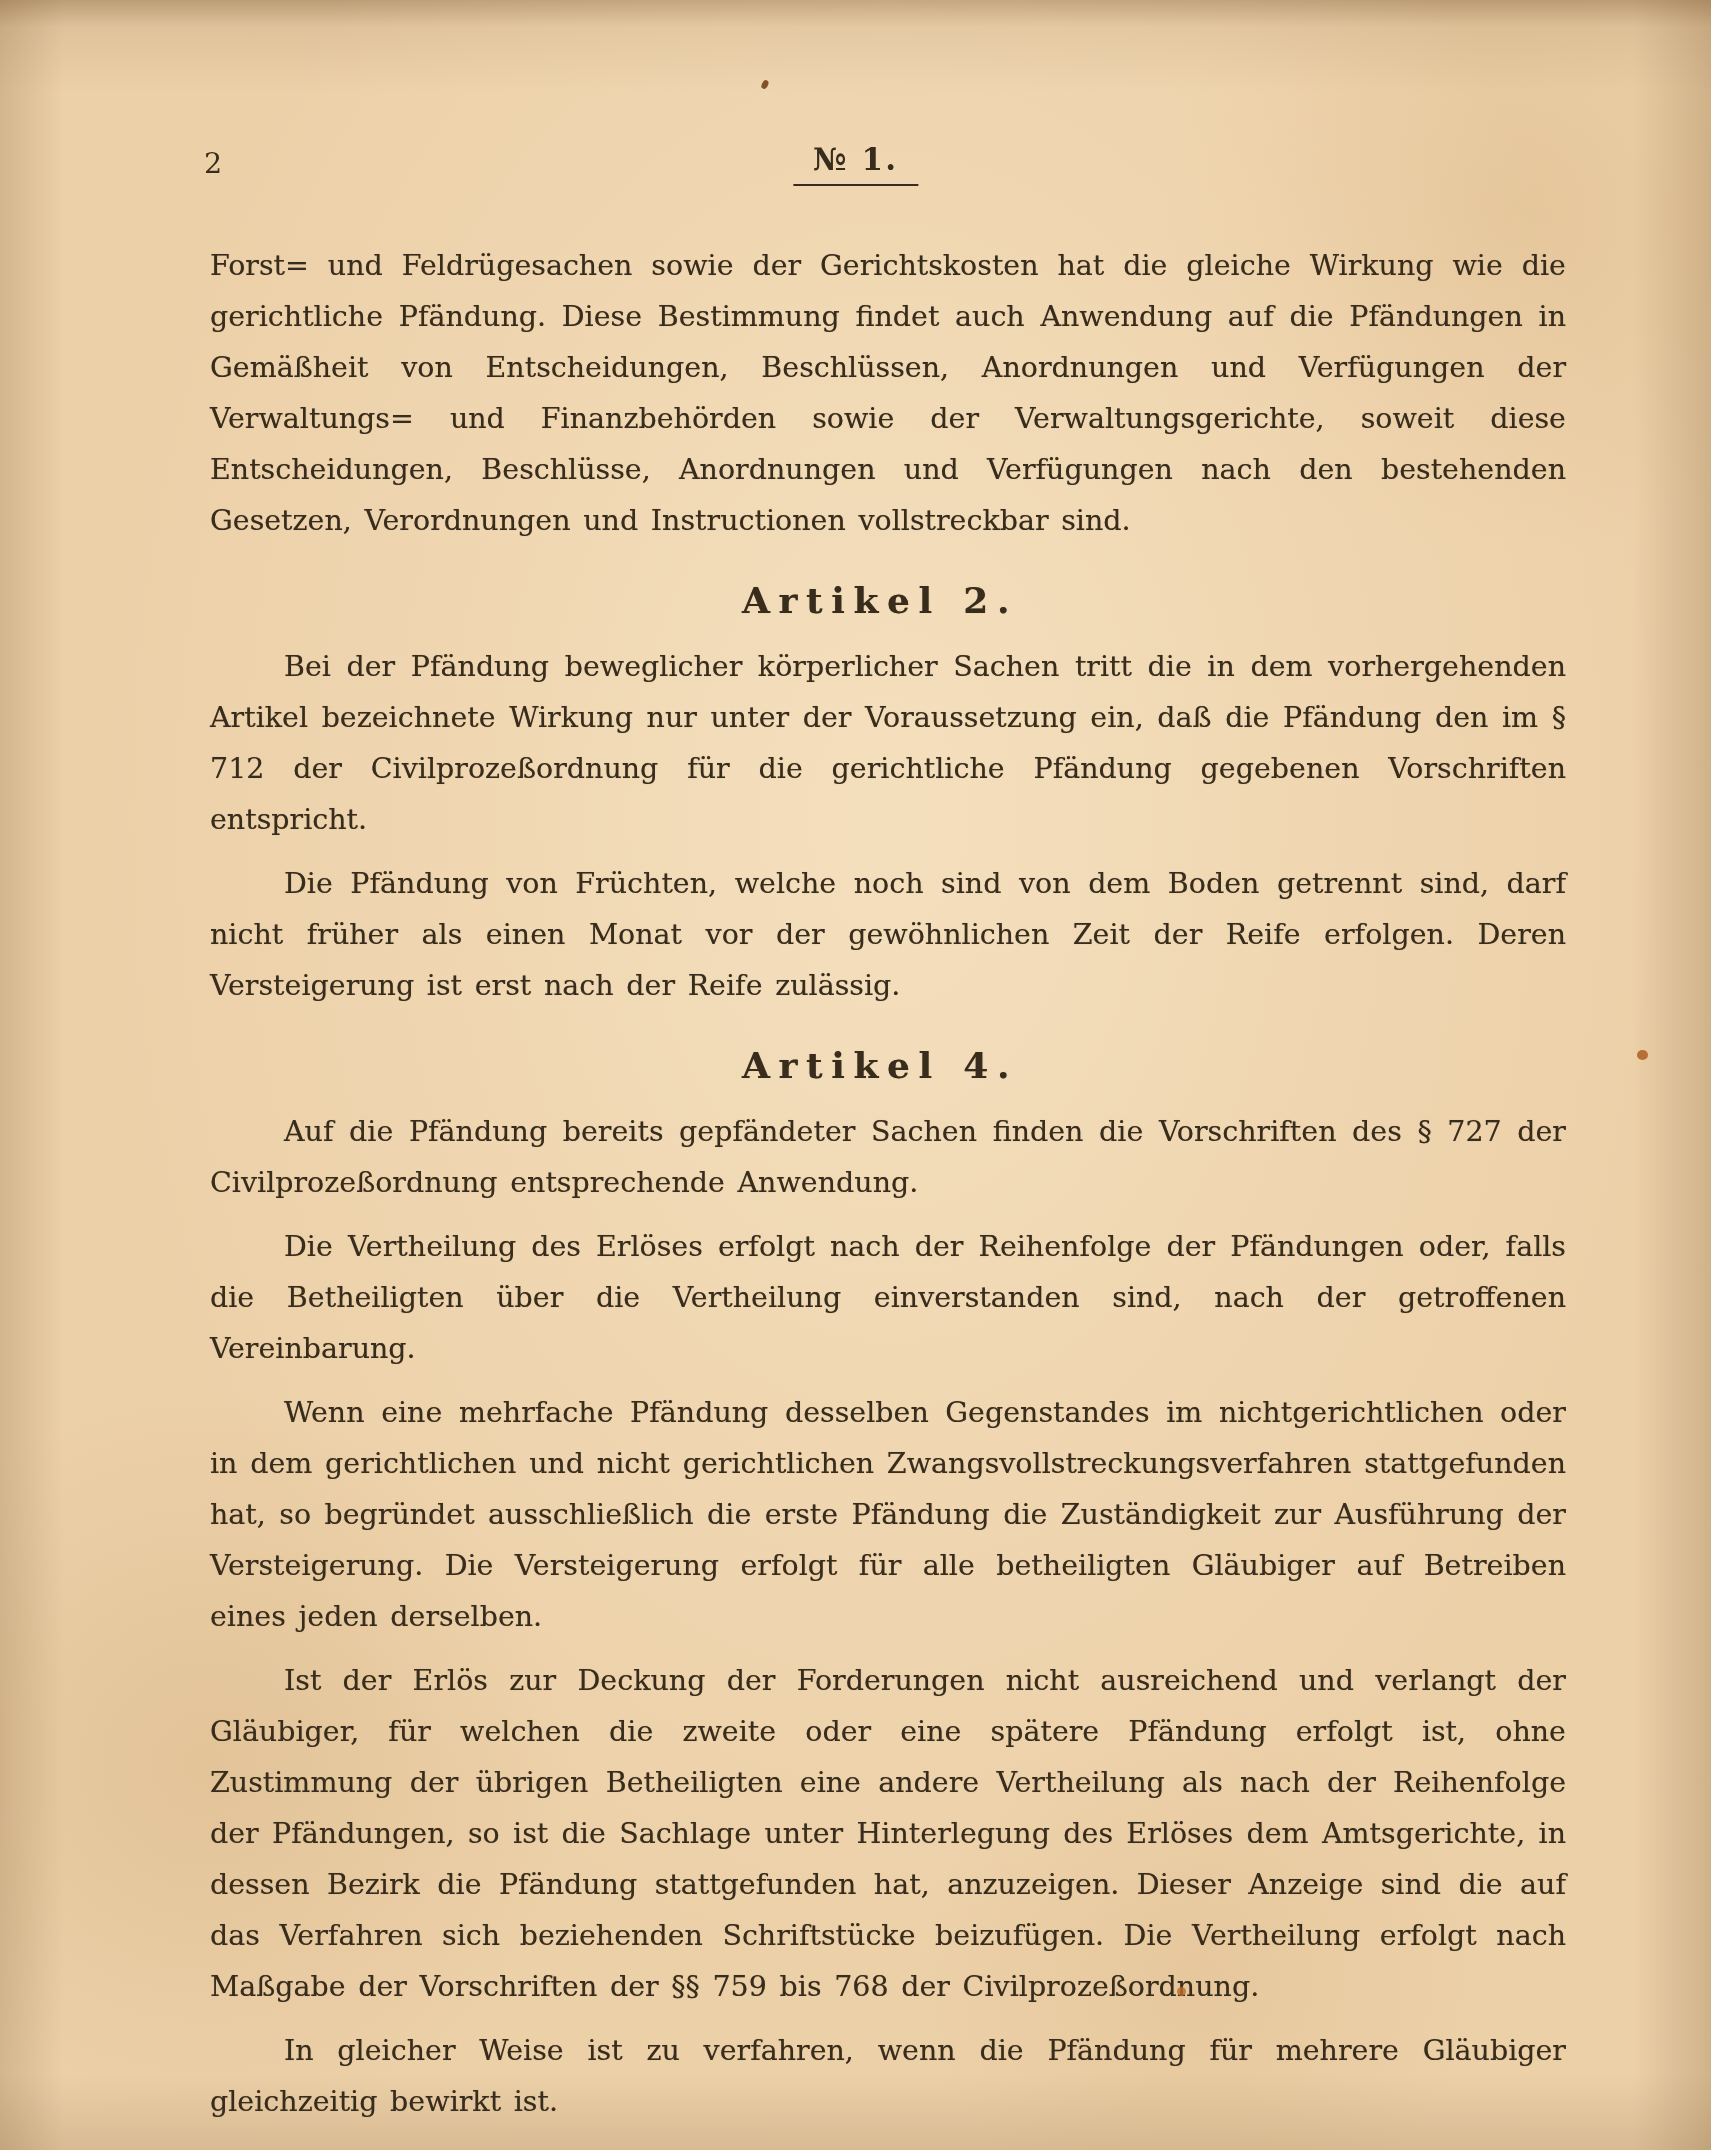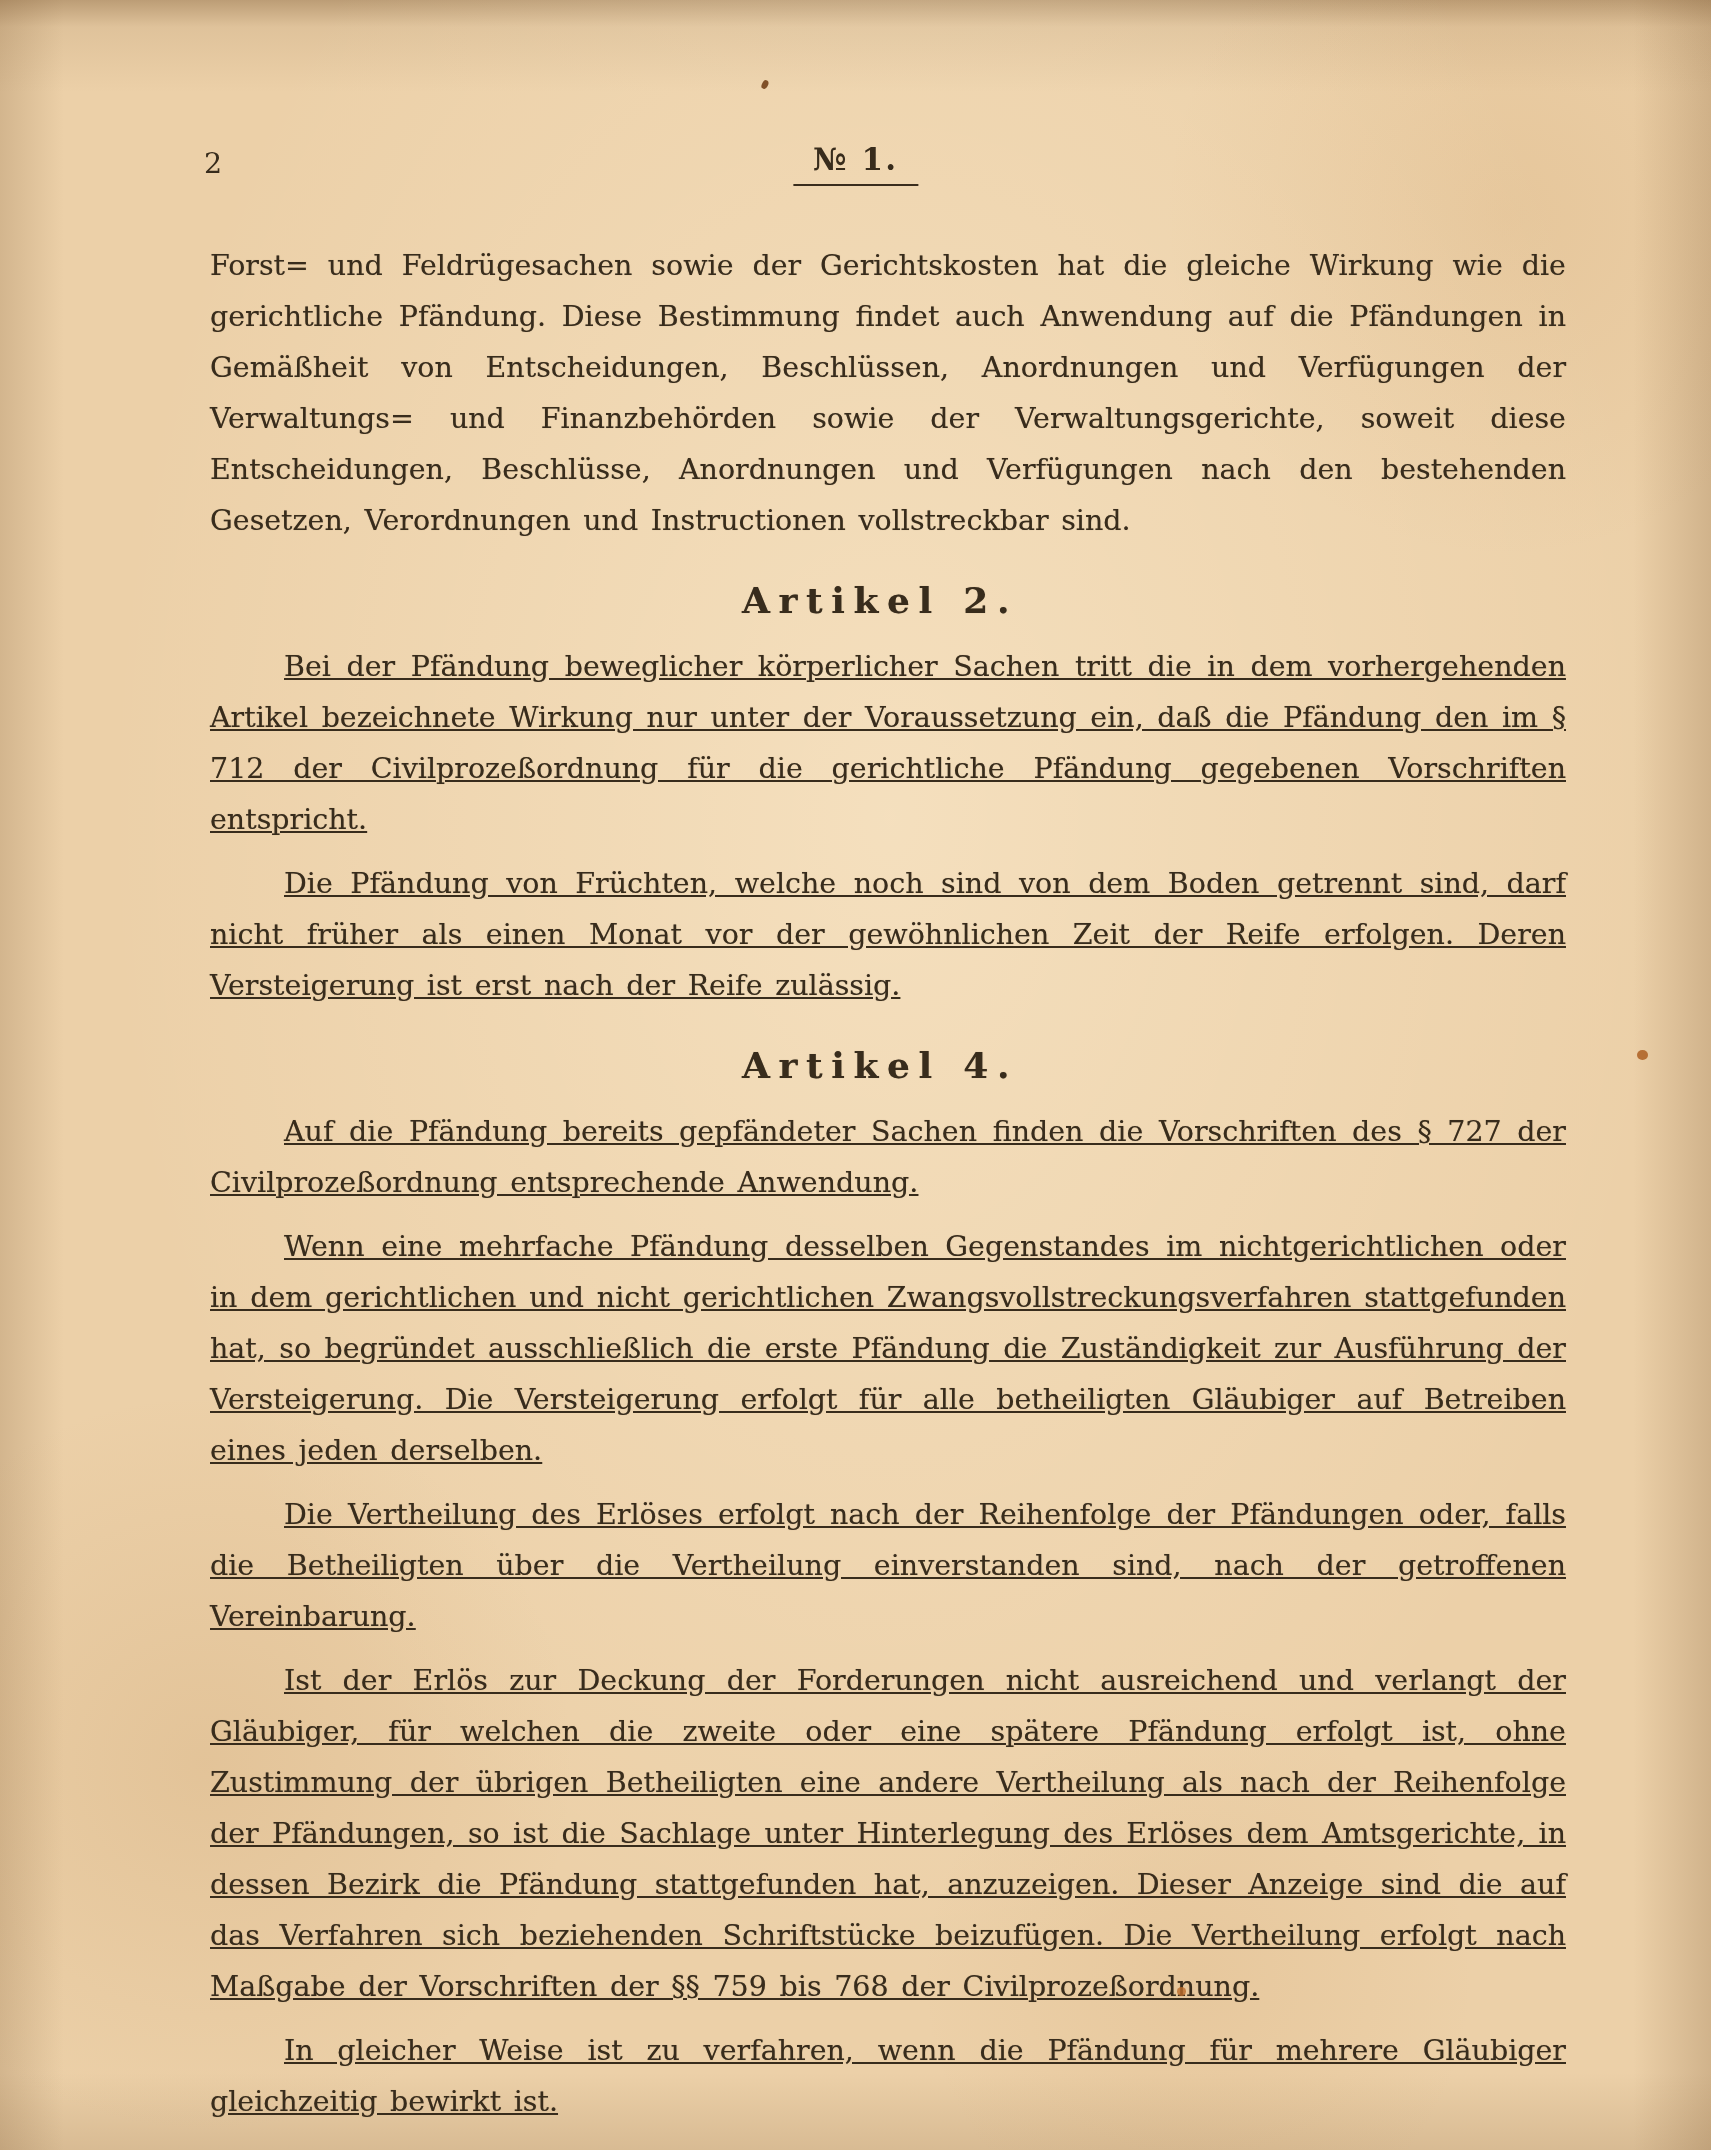--- a/index.html
+++ b/index.html
@@ -53,21 +53,20 @@
     line-height: 51px;
     text-align: justify;
     word-spacing: 3.6px;
     text-shadow: 0 0 0.7px rgba(56,44,28,0.45);
   }
   .para {
     margin: 0 0 13px 16px;
   }
   .para.indent {
     text-indent: 74px;
-    text-decoration: underline;
   }
   .article-heading {
     margin: 36px 0 23px 0;
     font-size: 36px;
     line-height: 36px;
     font-weight: bold;
     text-align: center;
     letter-spacing: 8.6px;
     word-spacing: 1.4px;
   }
@@ -119,23 +118,23 @@
 
     <p class="para indent">Bei der Pfändung beweglicher körperlicher Sachen tritt die in dem vorhergehenden Artikel bezeichnete Wirkung nur unter der Voraussetzung ein, daß die Pfändung den im § 712 der Civilprozeßordnung für die gerichtliche Pfändung gegebenen Vorschriften entspricht.</p>
 
 
     <p class="para indent">Die Pfändung von Früchten, welche noch sind von dem Boden getrennt sind, darf nicht früher als einen Monat vor der gewöhnlichen Zeit der Reife erfolgen.  Deren Versteigerung ist erst nach der Reife zulässig.</p>
 
     <h2 class="article-heading">Artikel 4.</h2>
 
     <p class="para indent">Auf die Pfändung bereits gepfändeter Sachen finden die Vorschriften des § 727 der Civilprozeßordnung entsprechende Anwendung.</p>
 
+    <p class="para indent">Die Vertheilung des Erlöses erfolgt nach der Reihenfolge der Pfändungen oder, falls die Betheiligten über die Vertheilung einverstanden sind, nach der getroffenen Vereinbarung.</p>
+
     <p class="para indent">Wenn eine mehrfache Pfändung desselben Gegenstandes im nichtgerichtlichen oder in dem gerichtlichen und nicht gerichtlichen Zwangsvollstreckungsverfahren stattgefunden hat, so begründet ausschließlich die erste Pfändung die Zuständigkeit zur Ausführung der Versteigerung. Die Versteigerung erfolgt für alle betheiligten Gläubiger auf Betreiben eines jeden derselben.</p>
-
-    <p class="para indent">Die Vertheilung des Erlöses erfolgt nach der Reihenfolge der Pfändungen oder, falls die Betheiligten über die Vertheilung einverstanden sind, nach der getroffenen Vereinbarung.</p>
 
     <p class="para indent">Ist der Erlös zur Deckung der Forderungen nicht ausreichend und verlangt der Gläubiger, für welchen die zweite oder eine spätere Pfändung erfolgt ist, ohne Zustimmung der übrigen Betheiligten eine andere Vertheilung als nach der Reihenfolge der Pfändungen, so ist die Sachlage unter Hinterlegung des Erlöses dem Amtsgerichte, in dessen Bezirk die Pfändung stattgefunden hat, anzuzeigen.  Dieser Anzeige sind die auf das Verfahren sich beziehenden Schriftstücke beizufügen.  Die Vertheilung erfolgt nach Maßgabe der Vorschriften der §§ 759 bis 768 der Civilprozeßordnung.</p>
 
     <p class="para indent">In gleicher Weise ist zu verfahren, wenn die Pfändung für mehrere Gläubiger gleichzeitig bewirkt ist.</p>
 
   </div>
 
   <div class="stain stain-top"></div>
   <div class="stain stain-right"></div>
   <div class="stain stain-bottom"></div>

